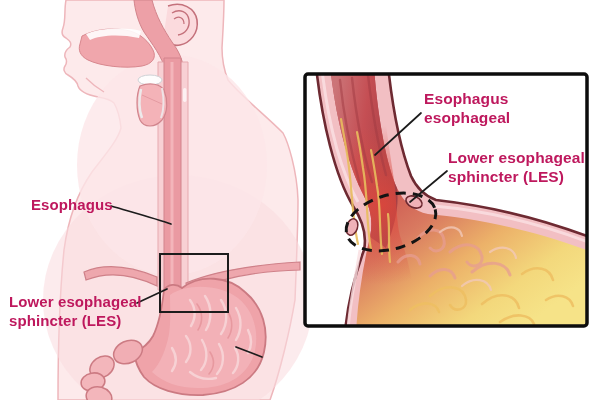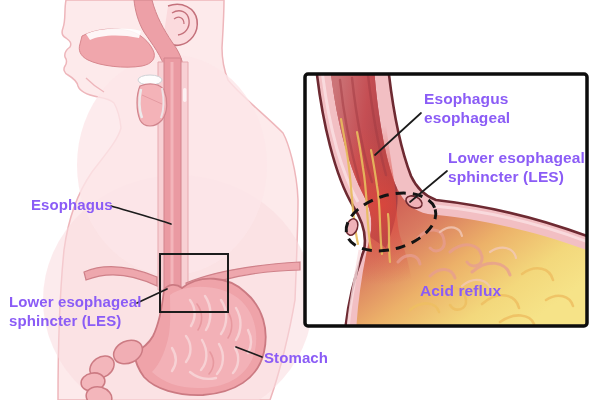--- a/index.html
+++ b/index.html
@@ -2,21 +2,21 @@
 <html><head>
 <meta charset="utf-8">
 <style>
   html,body{margin:0;padding:0;background:#fff;}
   .stage{
     position:relative;width:600px;height:400px;overflow:hidden;background:#ffffff;
     font-family:"Liberation Sans", sans-serif;
   }
   .stage svg{position:absolute;left:0;top:0;}
   .lbl{
-    position:absolute;color:#8b5cf6;font-weight:bold;white-space:nowrap;
+    position:absolute;color:#be185d;font-weight:bold;white-space:nowrap;
     font-size:15px;line-height:19px;letter-spacing:0.1px;
   }
   .lbl-inset{font-size:15.5px;line-height:19px;}
 </style>
 </head>
 <body>
 
 <div class="stage">
 
 <svg width="600" height="400" viewBox="0 0 600 400">
@@ -212,31 +212,25 @@
 
 <div class="lbl" style="left:31px;top:195px;">
   <span>Esophagus</span>
 </div>
 
 <div class="lbl" style="left:9px;top:292px;">
   <div>Lower esophageal</div>
   <div>sphincter (LES)</div>
 </div>
 
-<div class="lbl" style="left:264px;top:348px;">
-  <span>Stomach</span>
-</div>
 
 <div class="lbl lbl-inset" style="left:424px;top:89px;">
   <div>Esophagus</div>
   <div>esophageal</div>
 </div>
 
 <div class="lbl lbl-inset" style="left:448px;top:148px;">
   <div>Lower esophageal</div>
   <div>sphincter (LES)</div>
 </div>
 
-<div class="lbl lbl-inset" style="left:420px;top:281px;">
-  <span>Acid reflux</span>
-</div>
 
 </div>
 
 </body></html>

